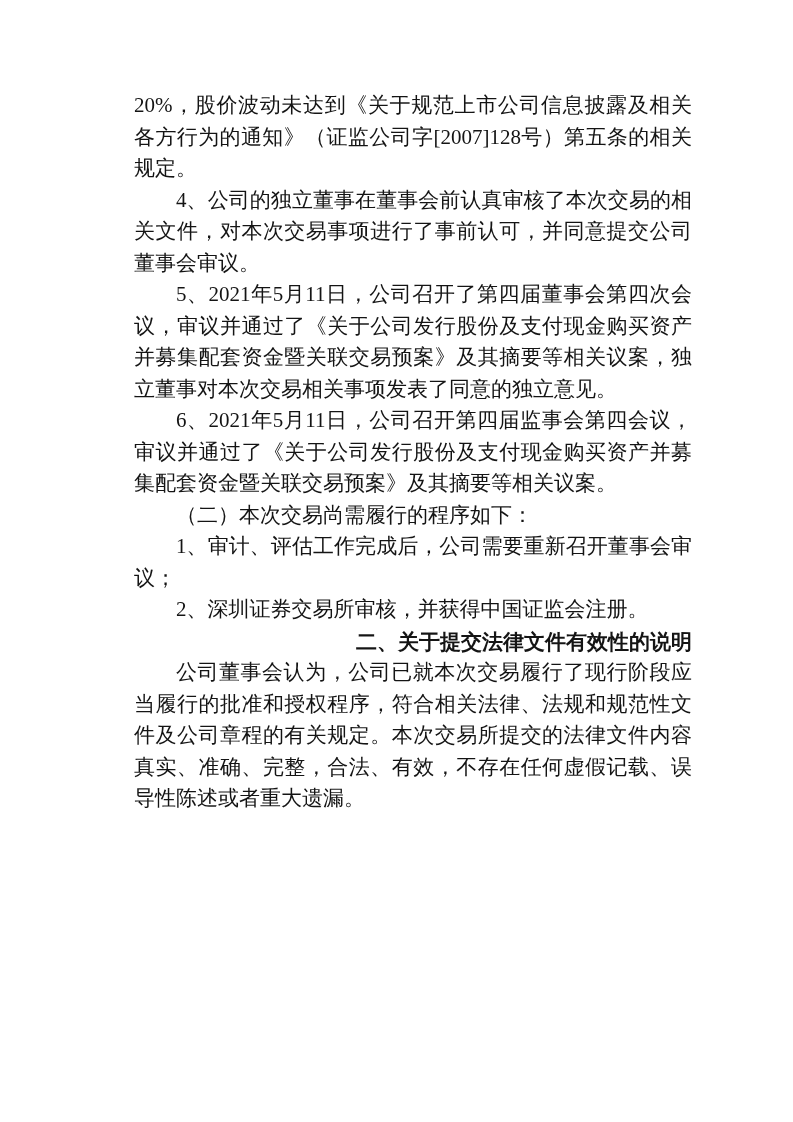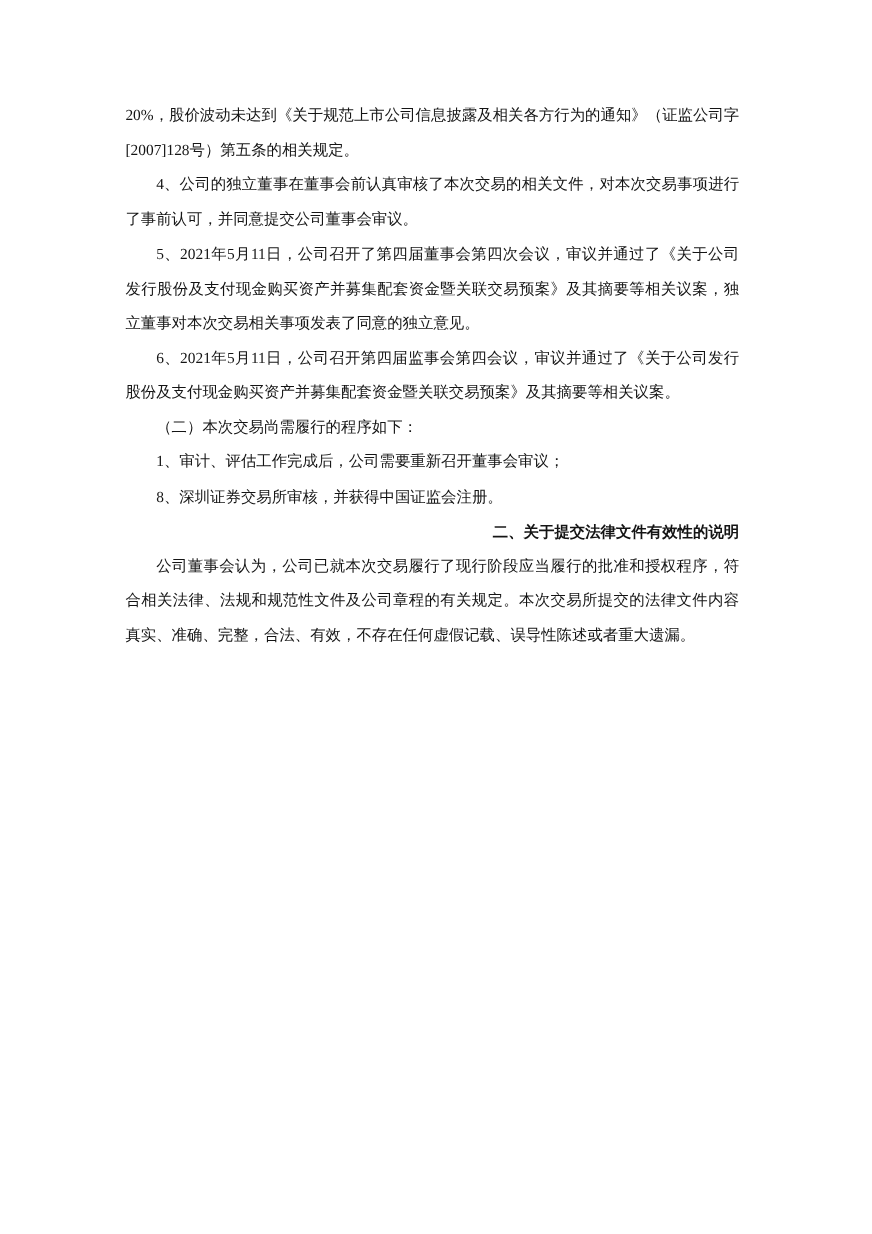--- a/index.html
+++ b/index.html
@@ -9,25 +9,25 @@
   }
   .page {
     position: relative;
     width: 793px;
     height: 1122px;
     background: #ffffff;
     overflow: hidden;
   }
   .doc-content {
     position: absolute;
-    left: 114px;
+    left: 134px;
     top: 90px;
     width: 558px;
     font-family: "Liberation Serif", "DejaVu Serif", serif;
-    font-size: 14px;
+    font-size: 21px;
     line-height: 31.5px;
     color: #141414;
     text-align: justify;
     text-justify: inter-ideograph;
   }
   .doc-content p {
     margin: 0;
     padding: 0;
     text-indent: 2em;
     word-break: break-all;
@@ -45,17 +45,17 @@
 <body>
 
 <div class="page">
   <div class="doc-content">
     <p class="no-indent">20%，股价波动未达到《关于规范上市公司信息披露及相关各方行为的通知》（证监公司字[2007]128号）第五条的相关规定。</p>
     <p>4、公司的独立董事在董事会前认真审核了本次交易的相关文件，对本次交易事项进行了事前认可，并同意提交公司董事会审议。</p>
     <p>5、2021年5月11日，公司召开了第四届董事会第四次会议，审议并通过了《关于公司发行股份及支付现金购买资产并募集配套资金暨关联交易预案》及其摘要等相关议案，独立董事对本次交易相关事项发表了同意的独立意见。</p>
     <p>6、2021年5月11日，公司召开第四届监事会第四会议，审议并通过了《关于公司发行股份及支付现金购买资产并募集配套资金暨关联交易预案》及其摘要等相关议案。</p>
     <p>（二）本次交易尚需履行的程序如下：</p>
     <p>1、审计、评估工作完成后，公司需要重新召开董事会审议；</p>
-    <p>8、深圳证券交易所审核，并获得中国证监会注册。</p>
+    <p>2、深圳证券交易所审核，并获得中国证监会注册。</p>
     <p class="heading">二、关于提交法律文件有效性的说明</p>
     <p>公司董事会认为，公司已就本次交易履行了现行阶段应当履行的批准和授权程序，符合相关法律、法规和规范性文件及公司章程的有关规定。本次交易所提交的法律文件内容真实、准确、完整，合法、有效，不存在任何虚假记载、误导性陈述或者重大遗漏。</p>
   </div>
 </div>
 
 </body></html>

